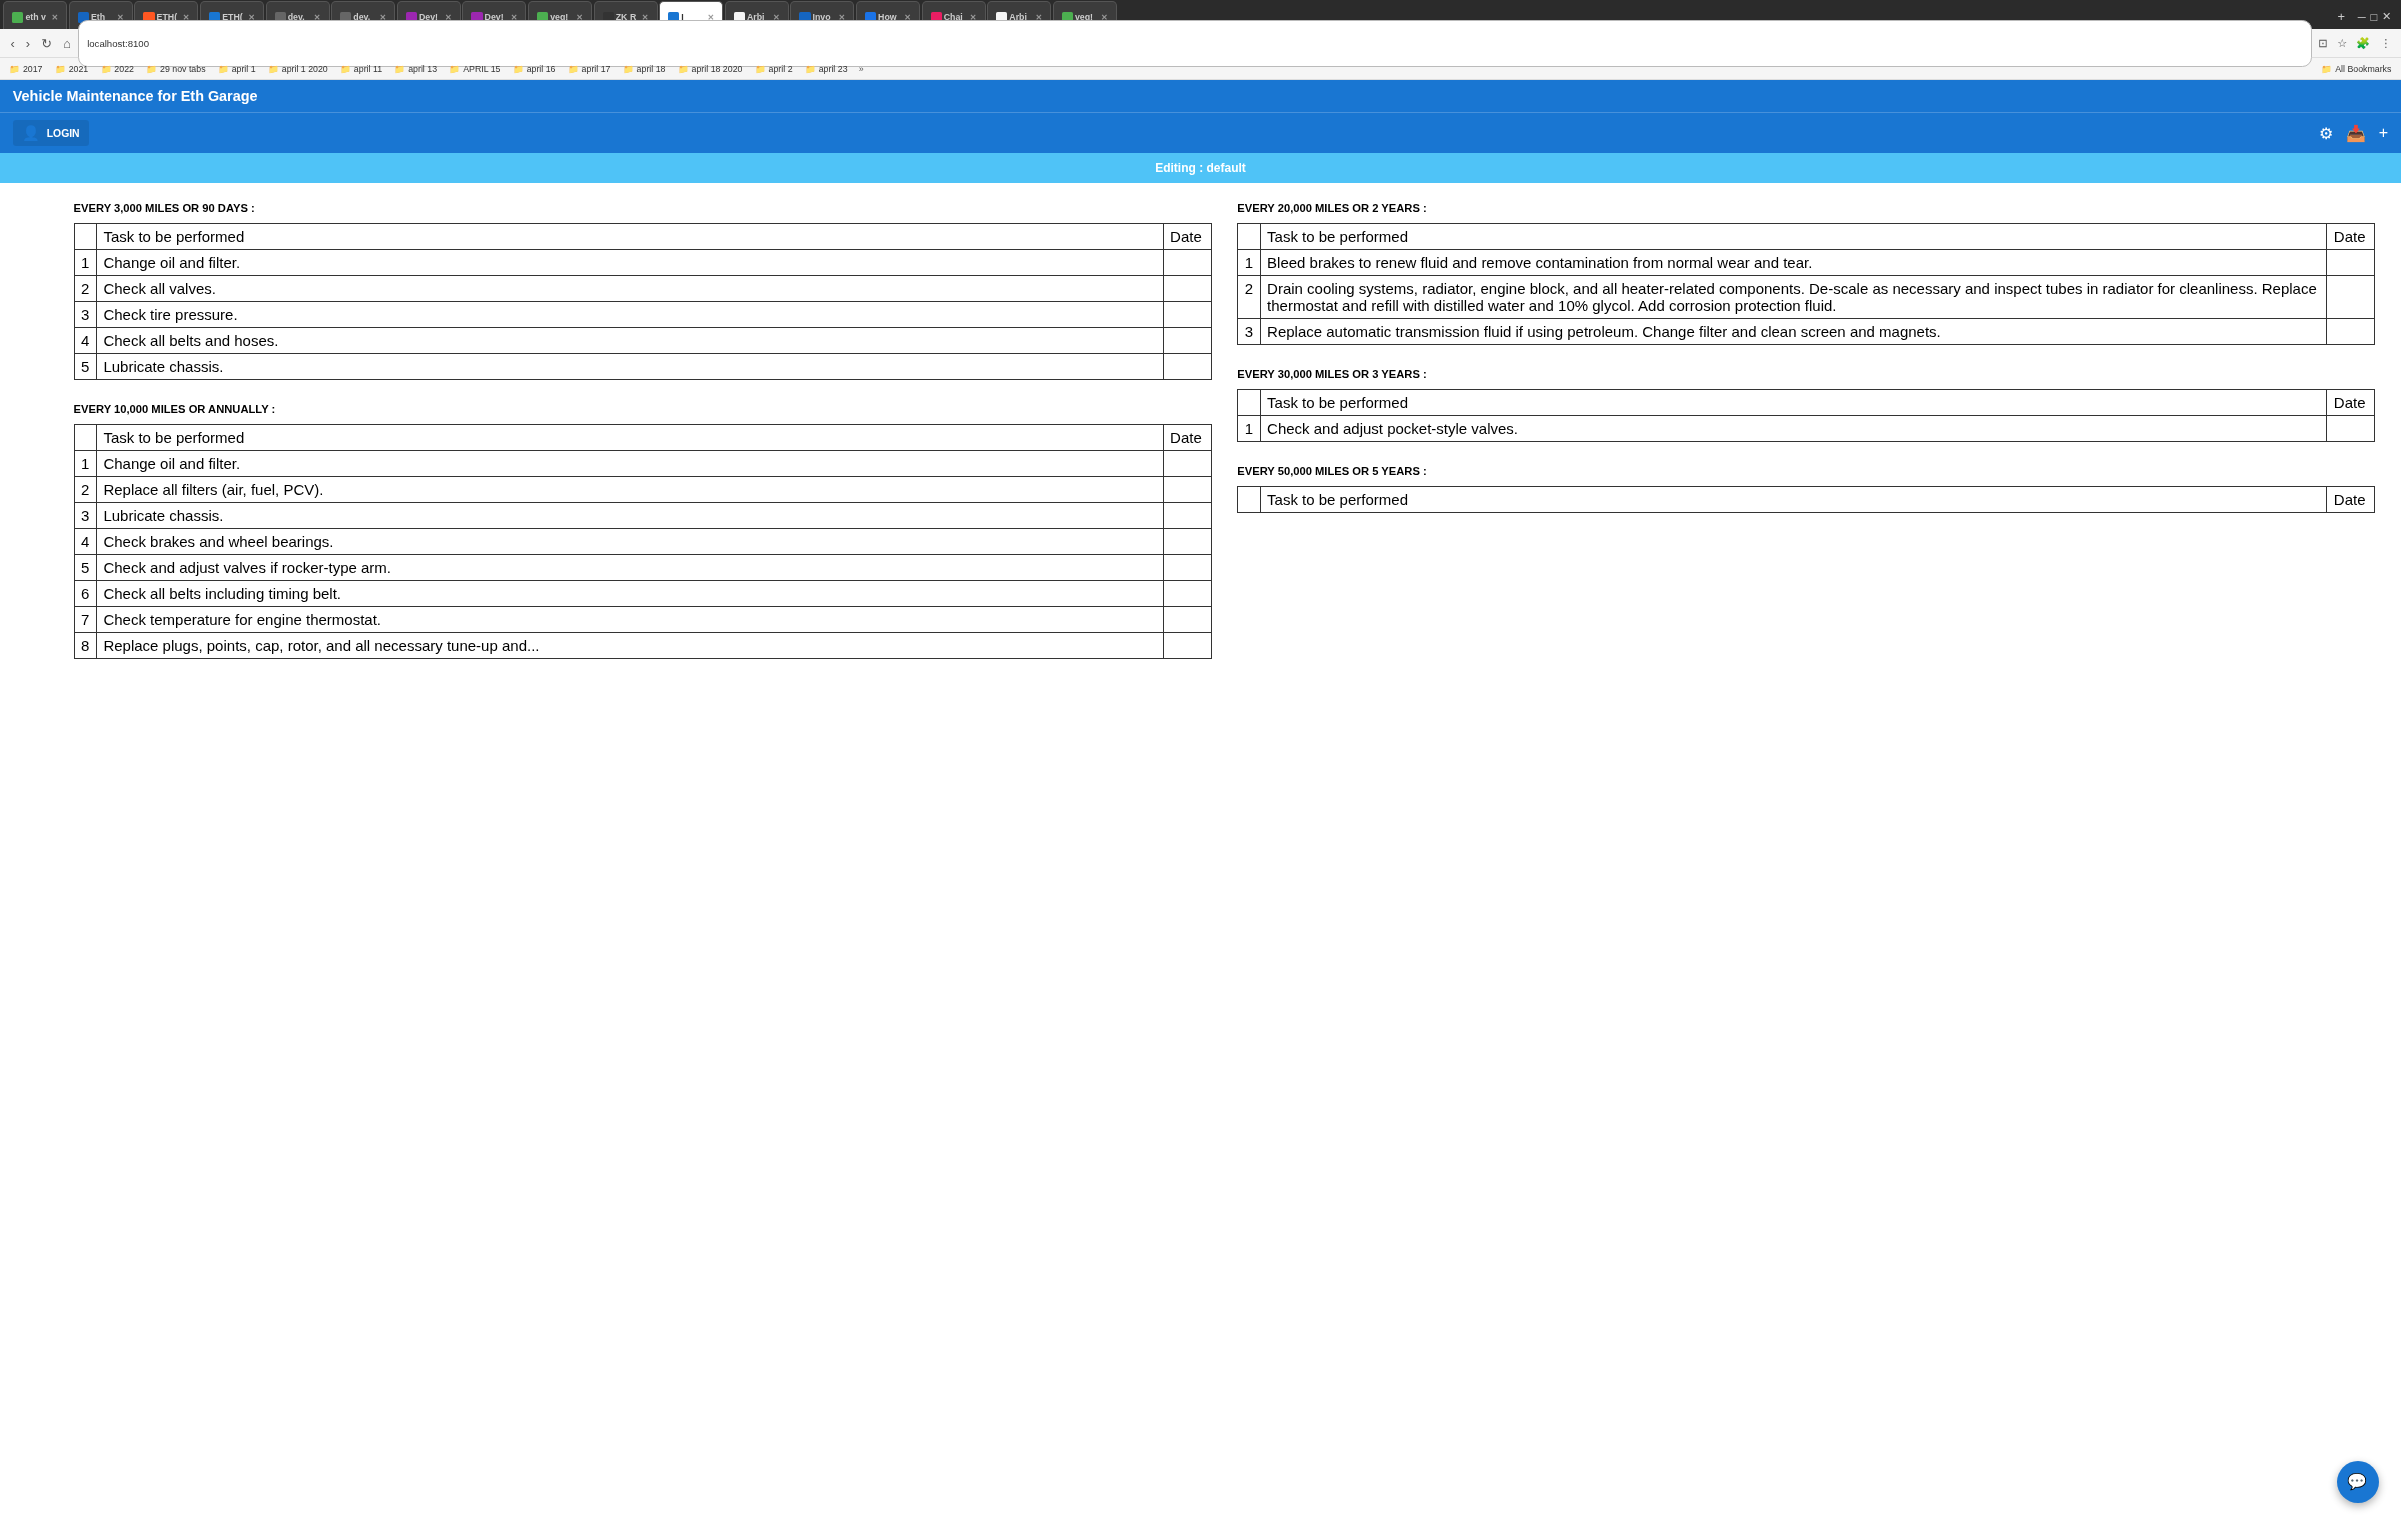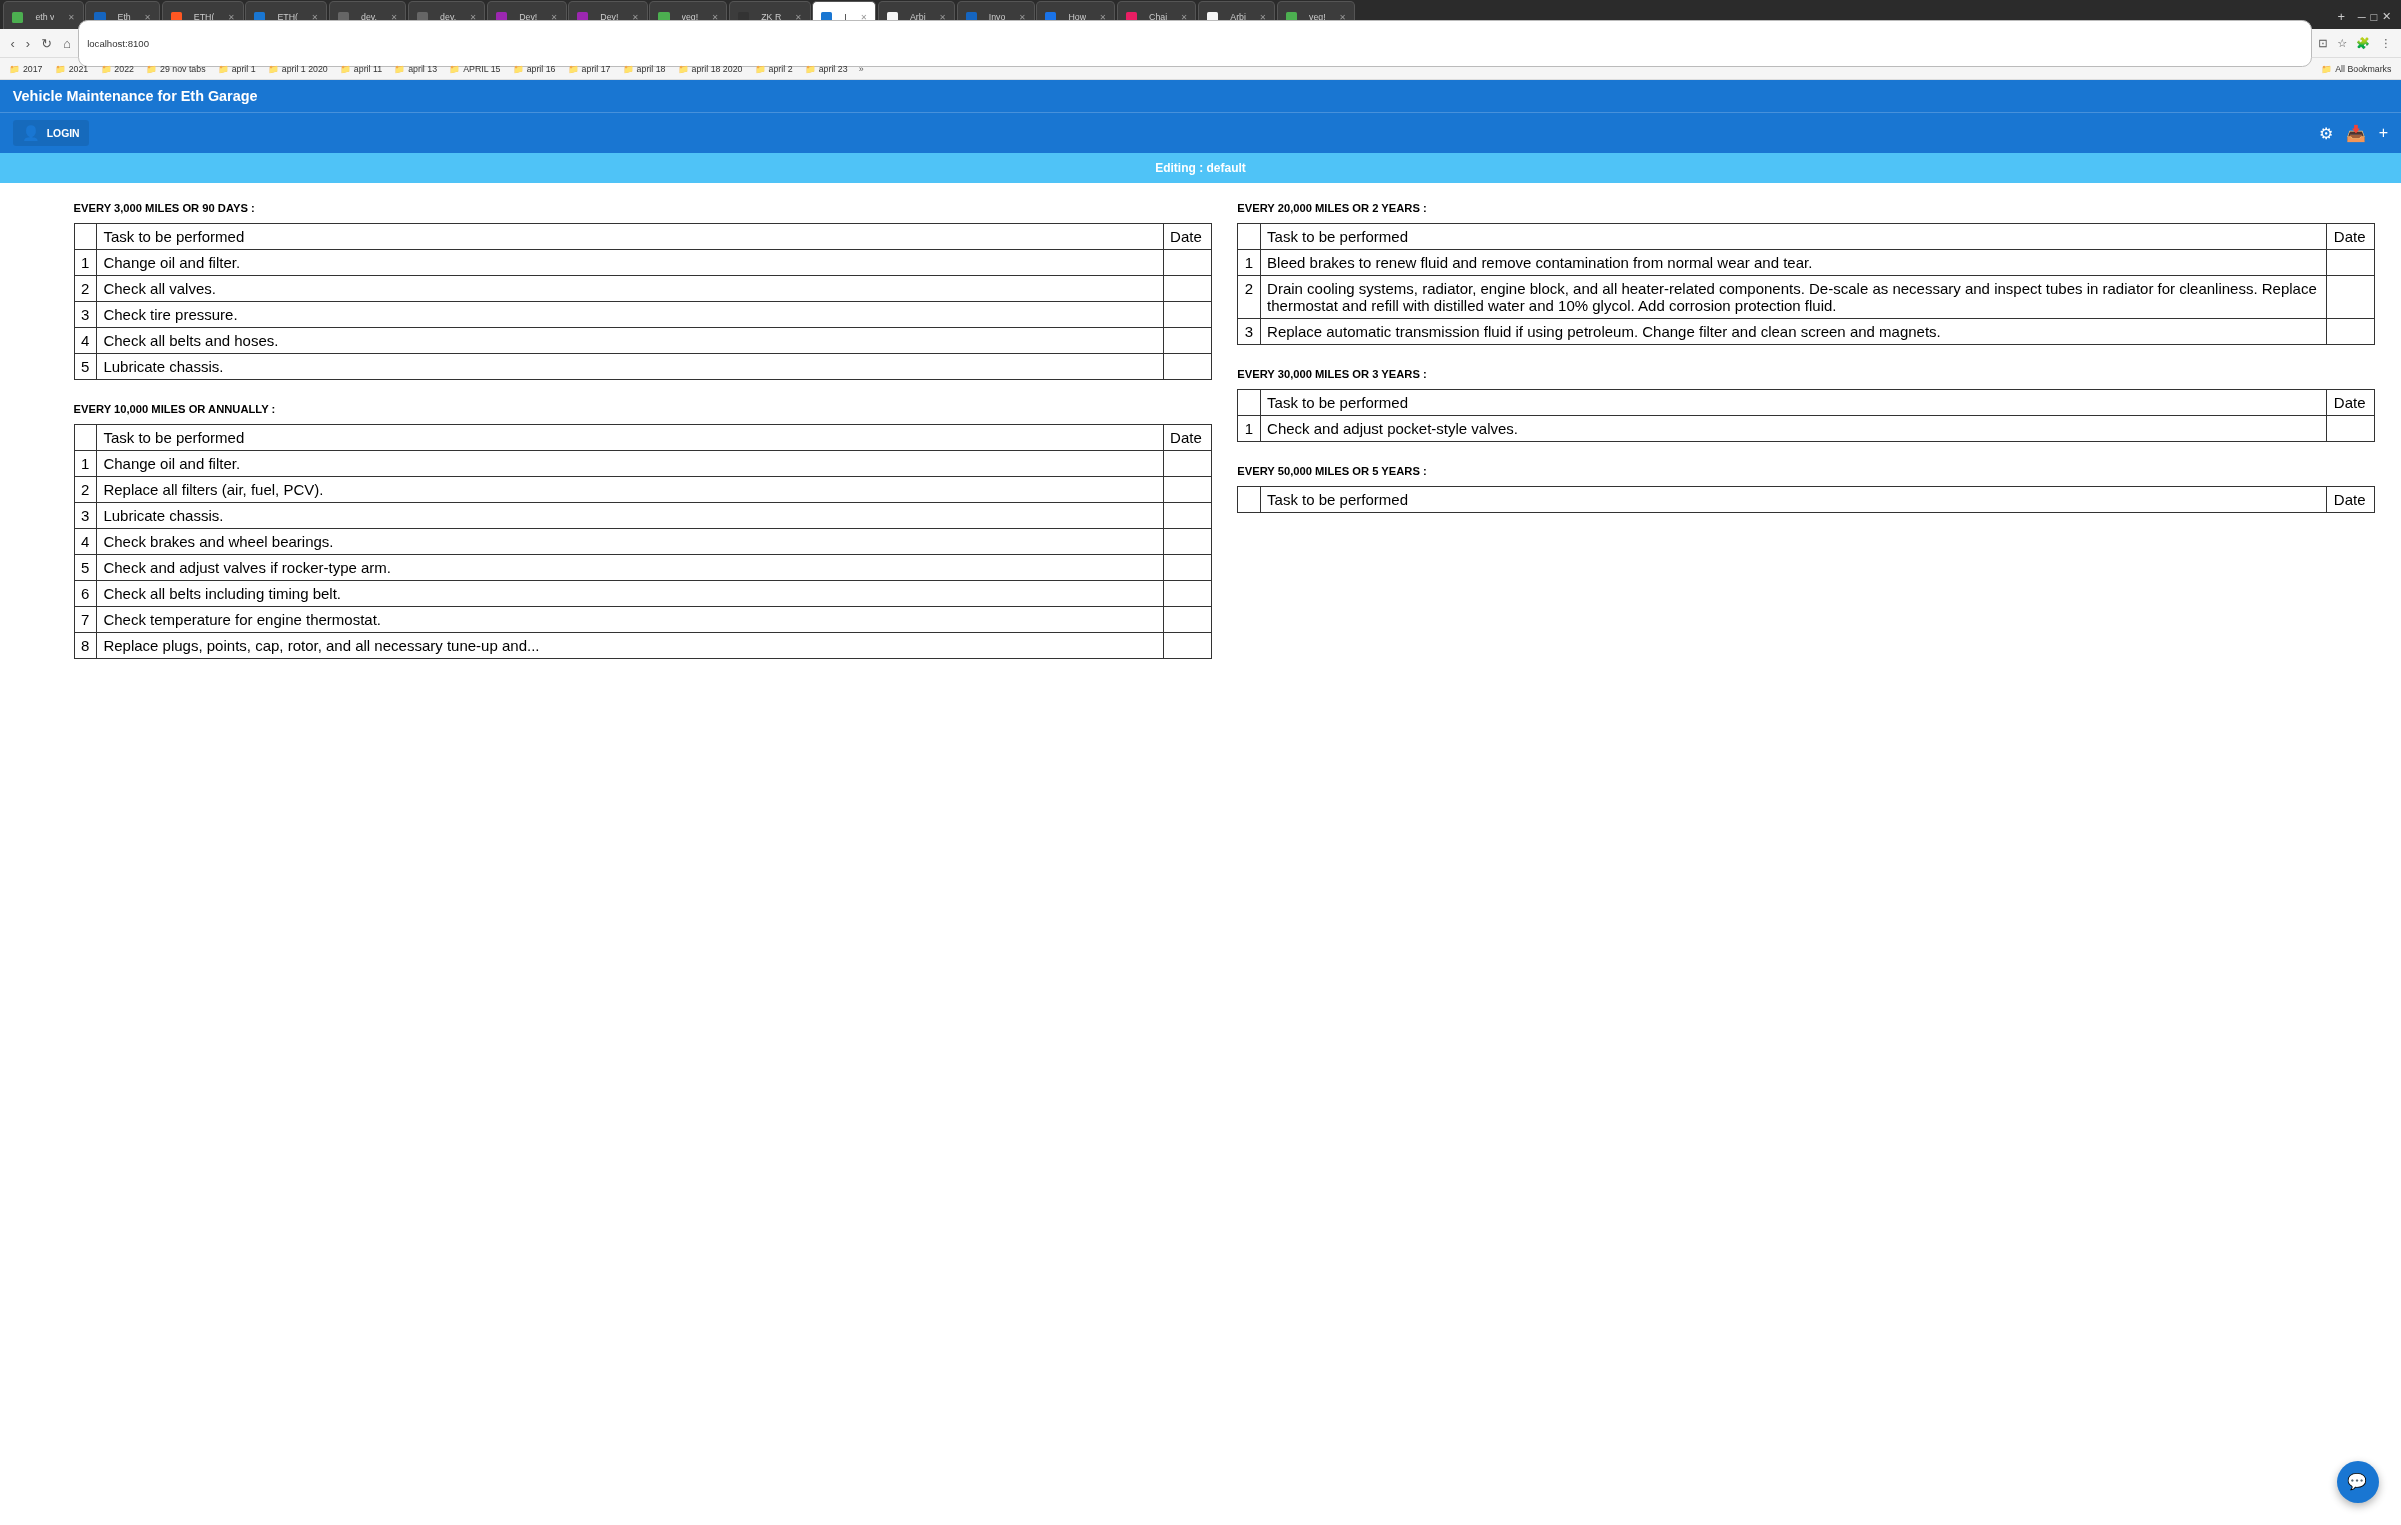--- a/index.html
+++ b/index.html
@@ -1,21 +1,21 @@
 <!DOCTYPE html>
 <html style="font-size:12.8px"><head>
   <meta charset="utf-8">
   <style>
     * { margin: 0; padding: 0; box-sizing: border-box; }
     body { font-family: Arial, sans-serif; font-size: 10.4px; background: #fff; }
 
     
     .browser-chrome { background: #3c3c3c; }
     .tab-bar { display: flex; align-items: center; background: #2b2b2b; padding: 4.8px 3.2px 0; height: 29px; overflow: hidden; }
-    .tab { display: flex; align-items: center; background: #3c3c3c; color: #ccc; padding: 3.2px 8px; border-radius: 4.8px 4.8px 0 0; font-size: 8.8px; min-width: 64px; max-width: 96px; height: 32px; gap: 12px; cursor: pointer; border: 0.8px solid #555; border-bottom: none; }
+    .tab { display: flex; align-items: center; background: #3c3c3c; color: #ccc; padding: 3.2px 8px; border-radius: 4.8px 4.8px 0 0; font-size: 8.8px; min-width: 64px; max-width: 96px; height: 32px; gap: 2px; cursor: pointer; border: 0.8px solid #555; border-bottom: none; font-weight: bold; }
     .tab.active { background: #fff; color: #333; }
     .tab-favicon { width: 11.2px; height: 11.2px; border-radius: 1.6px; display: inline-block; }
     .tab-label { overflow: hidden; text-overflow: ellipsis; white-space: nowrap; flex: 1; }
     .tab-close { font-size: 8px; color: #999; cursor: pointer; margin-left: 1.6px; }
     .tab-add { background: none; border: none; color: #ccc; font-size: 12.8px; cursor: pointer; padding: 0 6.4px; }
 
     .nav-bar { display: flex; align-items: center; background: #f5f5f5; padding: 3.2px 6.4px; gap: 3.2px; height: 29px; border-bottom: 0.8px solid #ddd; }
     .nav-btn { background: none; border: none; color: #555; font-size: 12.8px; cursor: pointer; padding: 1.6px 4px; border-radius: 2.4px; }
     .nav-btn:disabled { color: #aaa; cursor: default; }
     .address-bar { flex: 1; border: 0.8px solid #bbb; border-radius: 9.6px; padding: 17px 8px; font-size: 9.6px; background: #fff; color: #333; }

